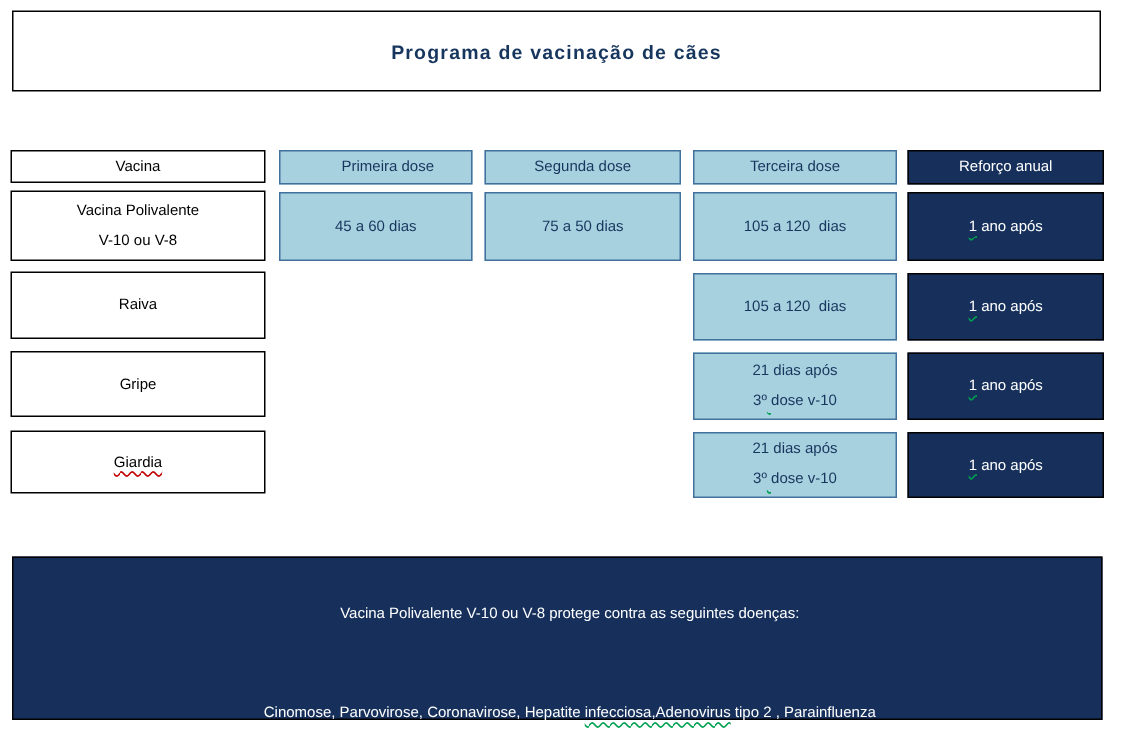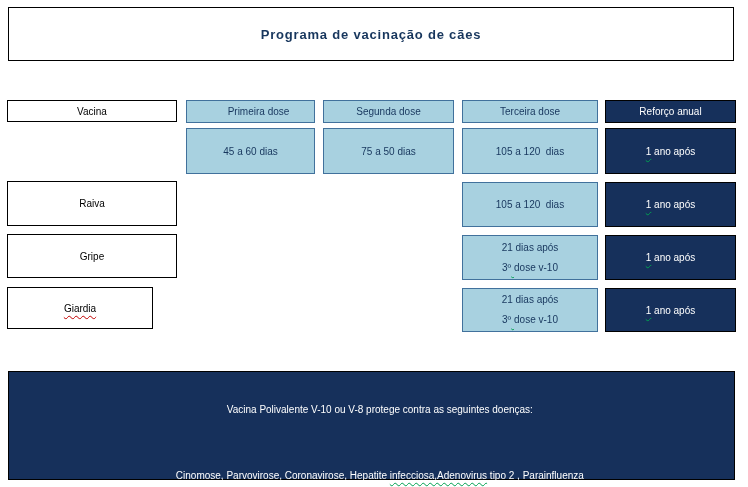--- a/index.html
+++ b/index.html
@@ -66,20 +66,24 @@
   <div class="cell blue" style="left:323px;top:100px;width:131px;height:23px;">
     <span>Segunda dose</span>
   </div>
   <div class="cell blue" style="left:462px;top:100px;width:136px;height:23px;">
     <span>Terceira dose</span>
   </div>
   <div class="cell navy" style="left:605px;top:100px;width:131px;height:23px;">
     <span>Reforço anual</span>
   </div>
 
+  <div class="cell white two-line" style="left:7px;top:127px;width:170px;height:47px;">
+    <span>Vacina Polivalente</span>
+    <span>V-10 ou V-8</span>
+  </div>
   <div class="cell blue" style="left:186px;top:128px;width:129px;height:46px;">
     <span>45 a 60 dias</span>
   </div>
   <div class="cell blue" style="left:323px;top:128px;width:131px;height:46px;">
     <span>75 a 50 dias</span>
   </div>
   <div class="cell blue" style="left:462px;top:128px;width:136px;height:46px;">
     <span>105 a 120  dias</span>
   </div>
   <div class="cell navy" style="left:605px;top:128px;width:131px;height:46px;">
@@ -103,21 +107,21 @@
   </div>
   <div class="cell blue two-line" style="left:462px;top:235px;width:136px;height:45px;">
     <span>21 dias após</span>
     <span><span>3º</span><span class="sq-green"> </span><span>dose v-10</span></span>
   </div>
   <div class="cell navy" style="left:605px;top:235px;width:131px;height:45px;">
     <span class="sq-green">1</span>
       <span> ano após</span>
   </div>
 
-  <div class="cell white" style="left:7px;top:287px;width:146px;height:42px;">
+  <div class="cell white" style="left:7px;top:287px;width:170px;height:42px;">
     <span class="sq-red">Giardia</span>
   </div>
   <div class="cell blue two-line" style="left:462px;top:288px;width:136px;height:44px;">
     <span>21 dias após</span>
     <span><span>3º</span><span class="sq-green"> </span><span>dose v-10</span></span>
   </div>
   <div class="cell navy" style="left:605px;top:288px;width:131px;height:44px;">
     <span class="sq-green">1</span>
       <span> ano após</span>
   </div>

